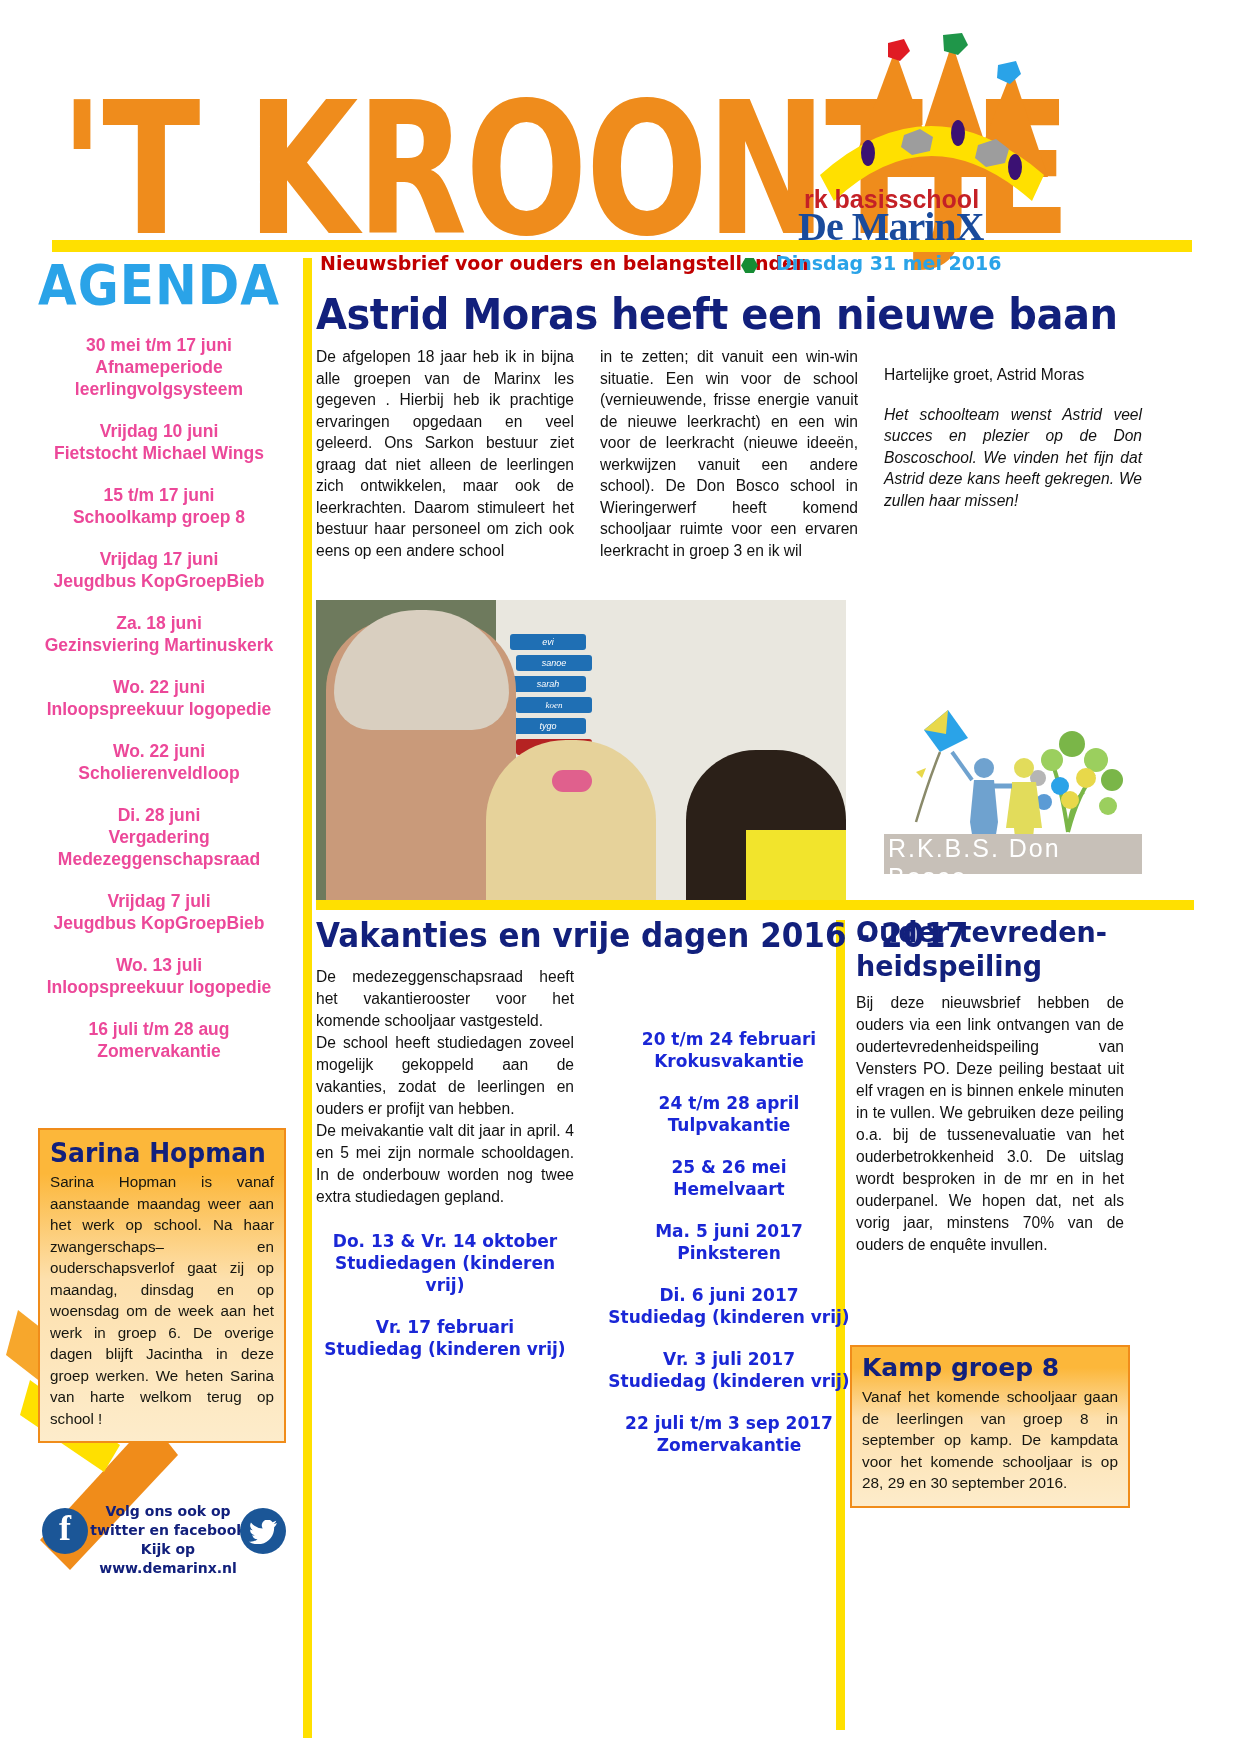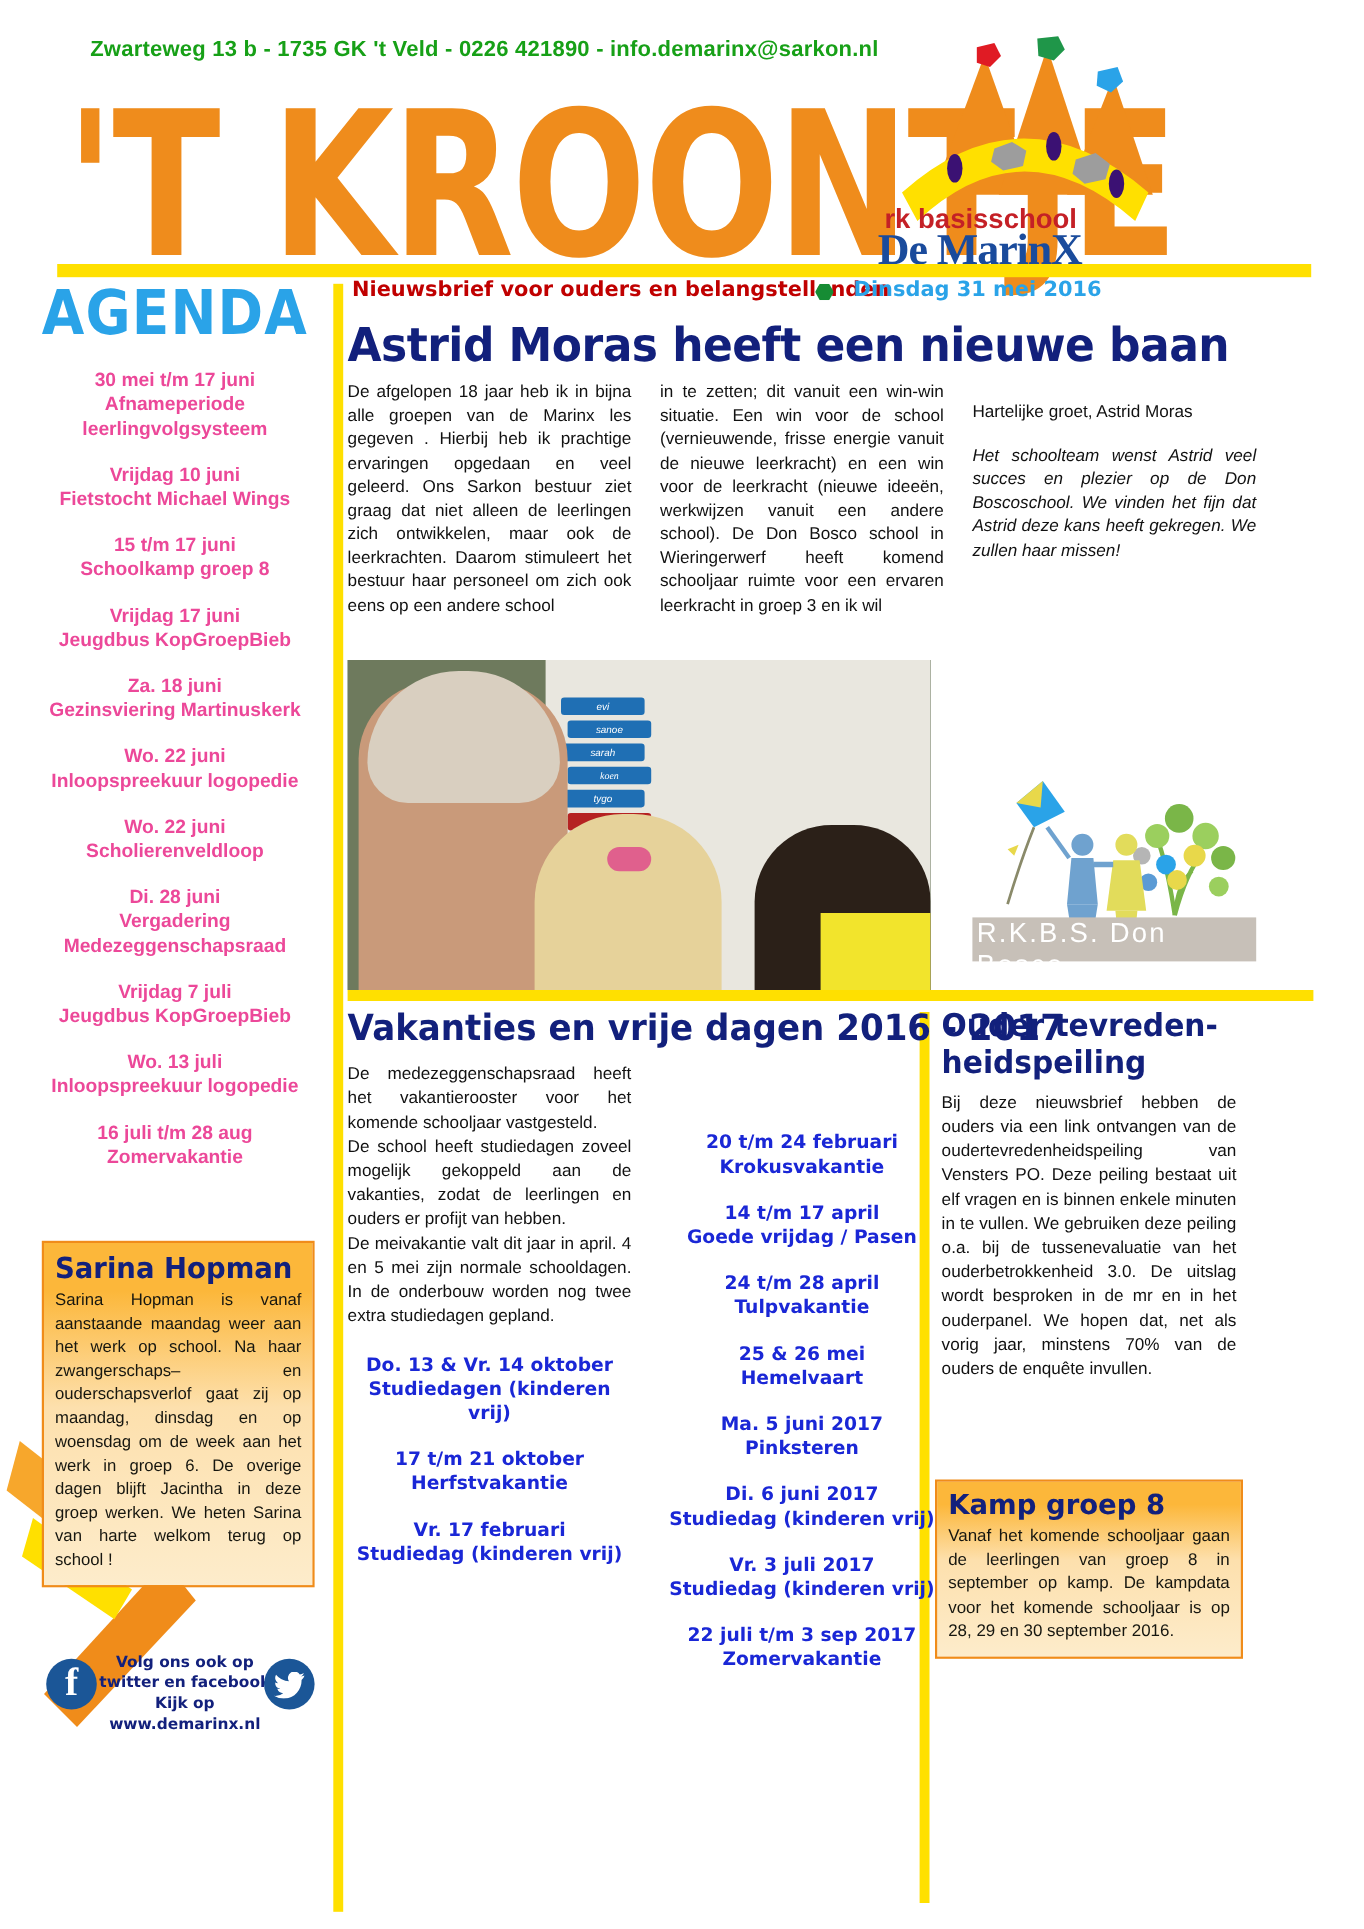--- a/index.html
+++ b/index.html
@@ -220,21 +220,20 @@
              background:#e6d29a; border-radius:80px 80px 0 0; }
   .ph-boy { position:absolute; left:370px; top:150px; width:160px; height:150px;
             background:#2b2018; border-radius:70px 70px 0 0;}
   .ph-yellow { position:absolute; left:430px; top:230px; width:100px; height:70px; background:#f2e42c;}
 </style>
 </head>
 <body>
 
 <div class="page">
 
-  <div class="addressbar">Zwarteweg 13 b   -   1735 GK  't Veld   -   0226 421890   -    info.demarinx@sarkon.nl</div>
 
   <div class="masthead">'T KROONTJE</div>
 
   <div class="logo-wrap">
     <svg width="260" height="215" viewBox="0 0 260 215">
 
       <polygon points="48,152 95,25 140,152" fill="#ef8c1c"></polygon>
       <polygon points="108,152 152,18 196,152" fill="#ef8c1c"></polygon>
       <polygon points="170,152 212,45 248,152" fill="#ef8c1c"></polygon>
 
@@ -434,38 +433,30 @@
       <div class="lc">
         <p style="white-space:pre-line">De medezeggenschapsraad heeft het vakantierooster voor het komende schooljaar vastgesteld.
 De school heeft studiedagen zoveel mogelijk gekoppeld aan de vakanties, zodat de leerlingen en ouders er profijt van hebben.
 De meivakantie valt dit jaar in april. 4 en 5 mei zijn normale schooldagen.  In de onderbouw worden nog twee extra studiedagen gepland.</p>
         <div id="vac-left" style="margin-top:22px">
             <div class="vac-item">
               <div>Do. 13 &amp; Vr. 14 oktober</div>
               <div>Studiedagen (kinderen vrij)</div>
             </div>
             <div class="vac-item">
-              <div>17 t/m 21 oktober</div>
-              <div>Herfstvakantie</div>
-            </div>
-            <div class="vac-item">
               <div>Vr. 17 februari</div>
               <div>Studiedag (kinderen vrij)</div>
             </div>
           </div>
       </div>
       <div class="lc">
         <div id="vac-right" style="margin-top:62px">
             <div class="vac-item">
               <div>20 t/m 24 februari</div>
               <div>Krokusvakantie</div>
-            </div>
-            <div class="vac-item">
-              <div>14 t/m 17 april</div>
-              <div>Goede vrijdag / Pasen</div>
             </div>
             <div class="vac-item">
               <div>24 t/m 28 april</div>
               <div>Tulpvakantie</div>
             </div>
             <div class="vac-item">
               <div>25 &amp; 26 mei</div>
               <div>Hemelvaart</div>
             </div>
             <div class="vac-item">

